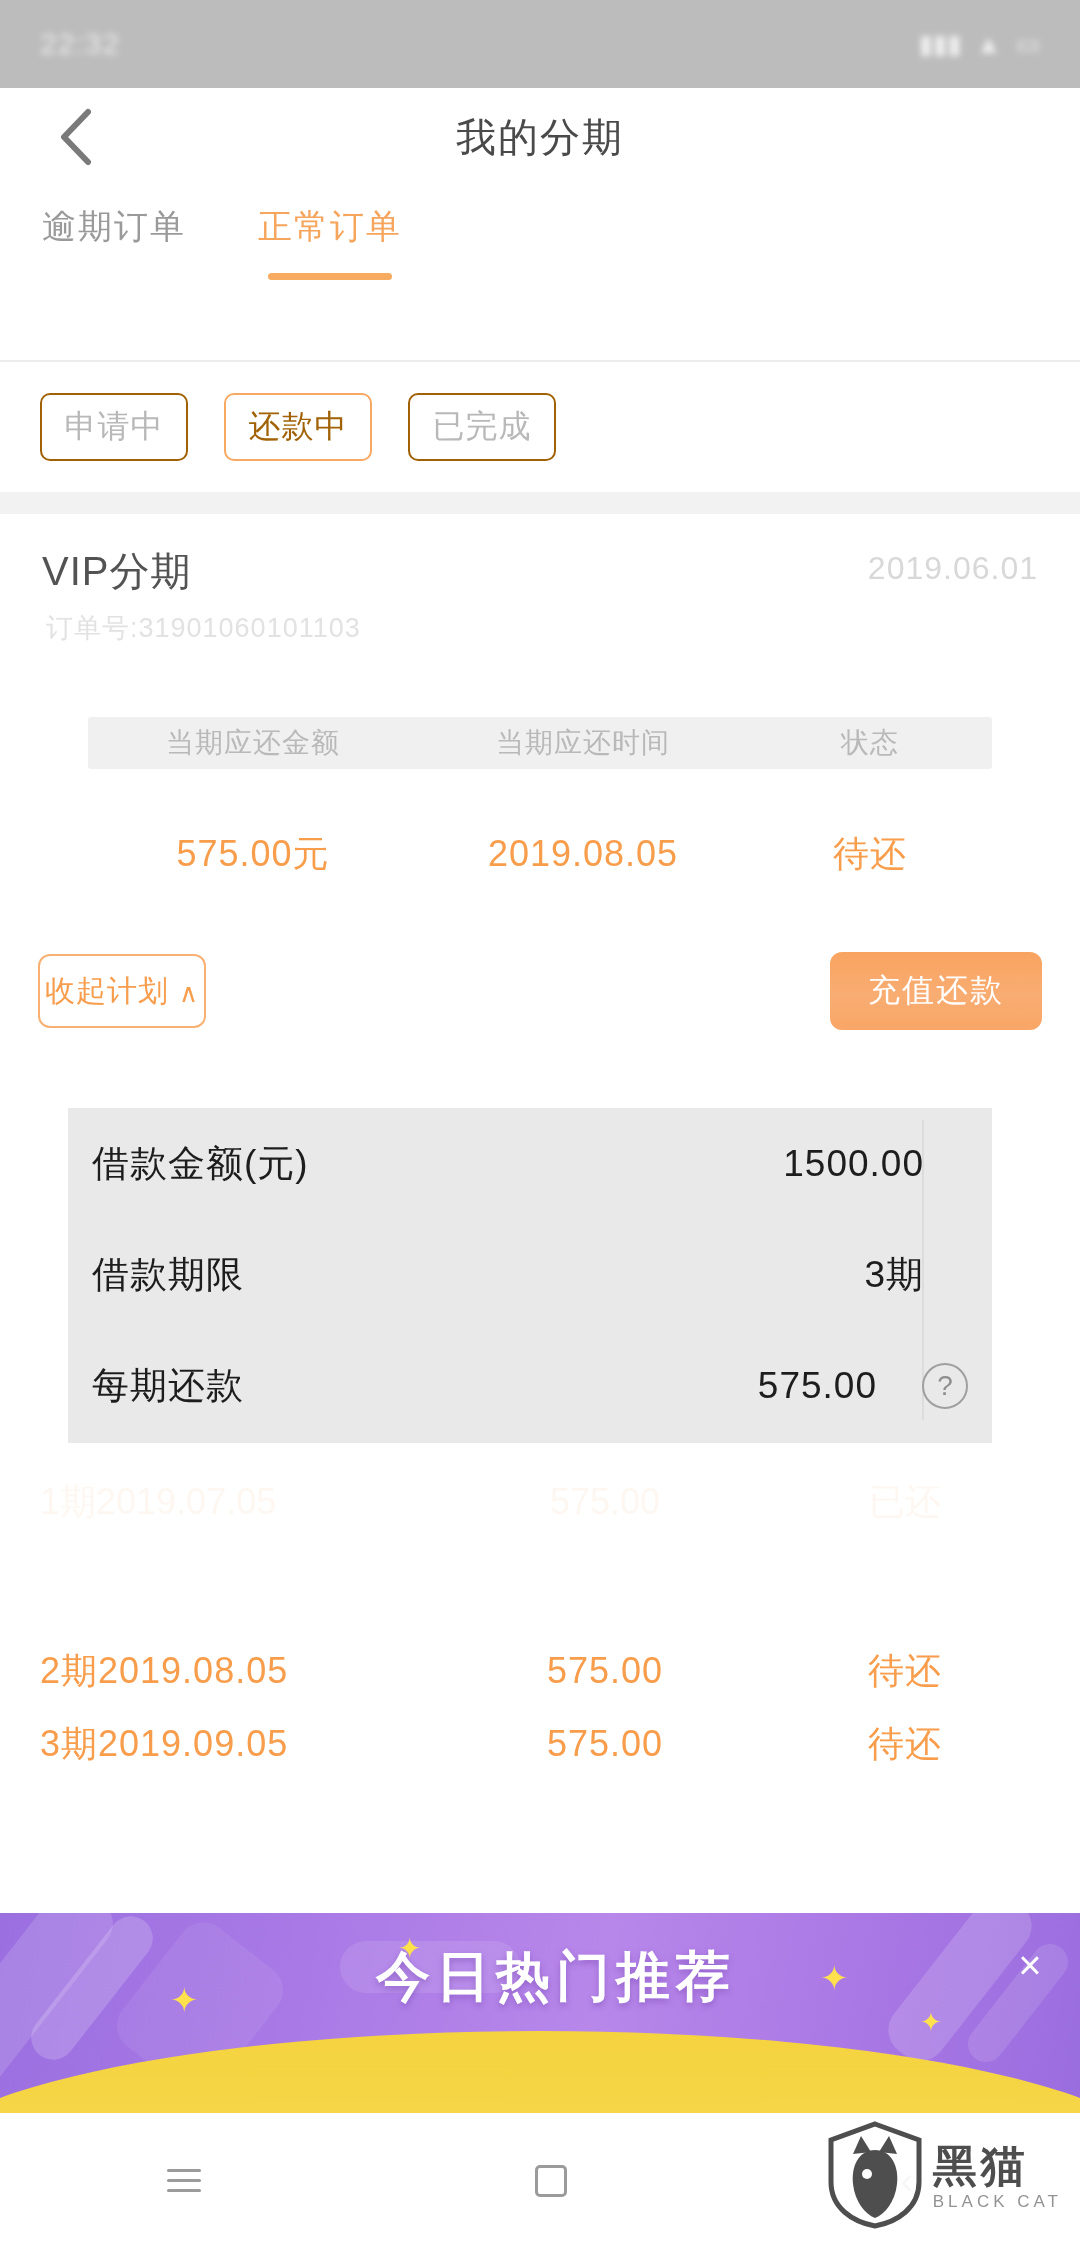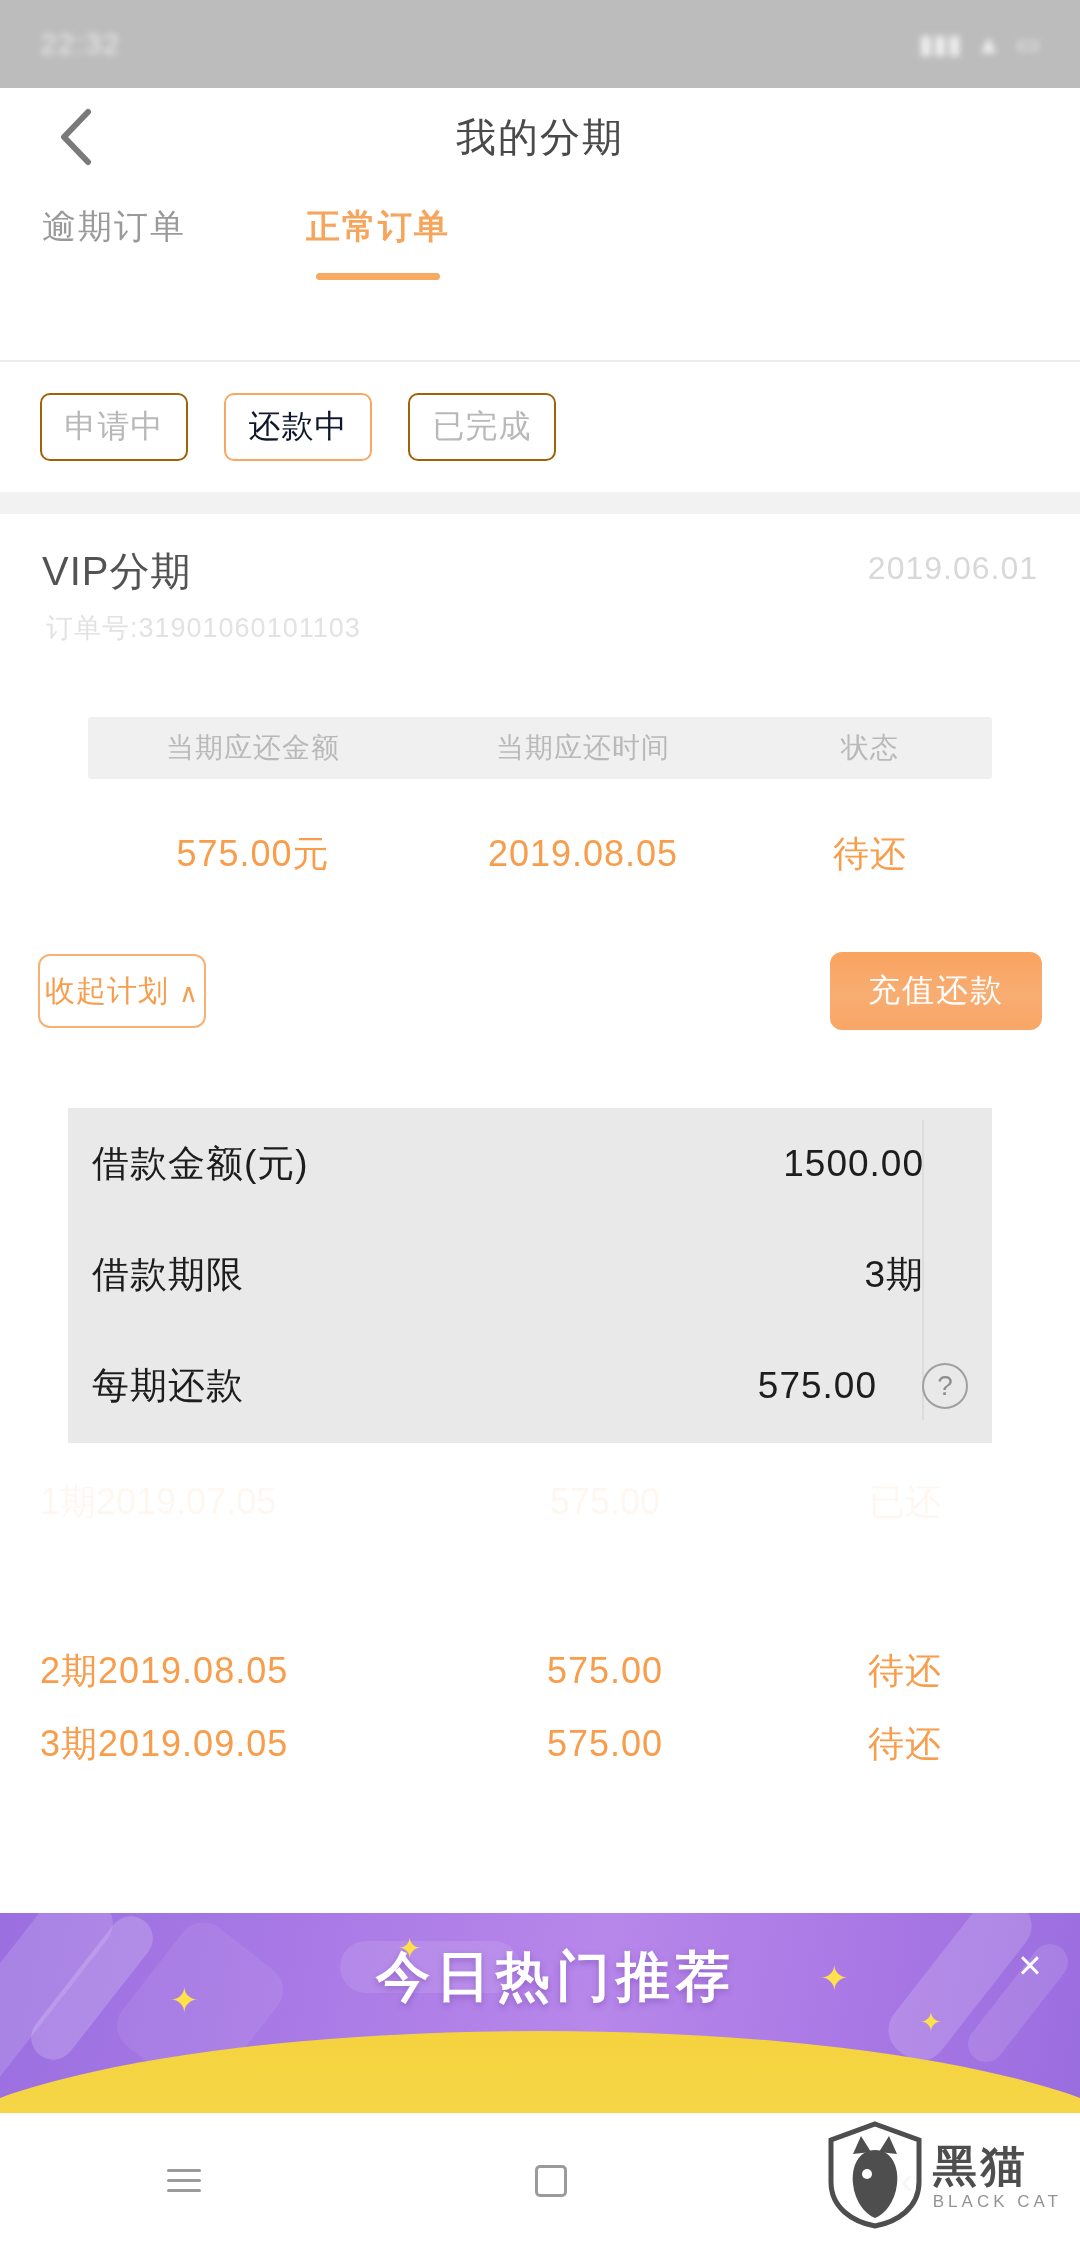--- a/index.html
+++ b/index.html
@@ -48,21 +48,21 @@
   .tabs{
     position:absolute; left:0; top:186px; width:1080px; height:115px;
     background:#fff;
     display:flex; align-items:flex-start;
   }
   .tab{
     position:relative; padding:18px 0 0 0;
     font-size:34px; color:#9a9a9a; letter-spacing:2px;
   }
   .tab.t1{ margin-left:42px; }
-  .tab.t2{ margin-left:120px;font-weight:bold; }
+  .tab.t2{ margin-left:72px; }
   .tab.active{ color:#f6a55c; }
   .tab .underline{
     position:absolute; left:50%; transform:translateX(-50%);
     bottom:-30px; width:124px; height:7px;
     background:#f7ab60; border-radius:4px;
   }
 
   
   .tabs-sep{
     position:absolute; left:0; top:360px; width:1080px; height:2px;
@@ -75,21 +75,21 @@
     background:#fff;
     display:flex; align-items:center; padding-left:40px; gap:36px;
   }
   .chip{
     height:68px; min-width:148px; padding:0 22px;
     border:2px solid #a16207; border-radius:10px;
     display:flex; align-items:center; justify-content:center;
     font-size:32px; color:#b8b8b8; letter-spacing:1px;
     background:#fff;
   }
-  .chip.active{ border-color:#f7a963; color:#0f172a; }
+  .chip.active{ border-color:#f7a963; color:#a16207; }
 
   
   .sec-gap{
     position:absolute; left:0; top:492px; width:1080px; height:22px;
     background:#f2f2f2;
   }
 
   
   .card{
     position:absolute; left:0; top:514px; width:1080px; height:555px;
@@ -105,21 +105,21 @@
     position:absolute; right:42px; top:36px;
     font-size:32px; color:#d8d8d8; letter-spacing:1px;
   }
   .card-order{
     position:absolute; left:46px; top:96px;
     font-size:27px; color:#e2e2e2; letter-spacing:1px;
   }
 
   
   .tbl-head{
-    position:absolute; left:88px; top:203px; width:904px; height:62px;
+    position:absolute; left:88px; top:203px; width:904px; height:52px;
     background:#f0f0f0; border-radius:3px;
     display:flex; align-items:center;
   }
   .tbl-head .th{
     font-size:28px; color:#b9b9b9; text-align:center; letter-spacing:1px;
   }
   .tbl-head .th.c1{ width:330px; }
   .tbl-head .th.c2{ width:330px; }
   .tbl-head .th.c3{ width:244px; }
 

